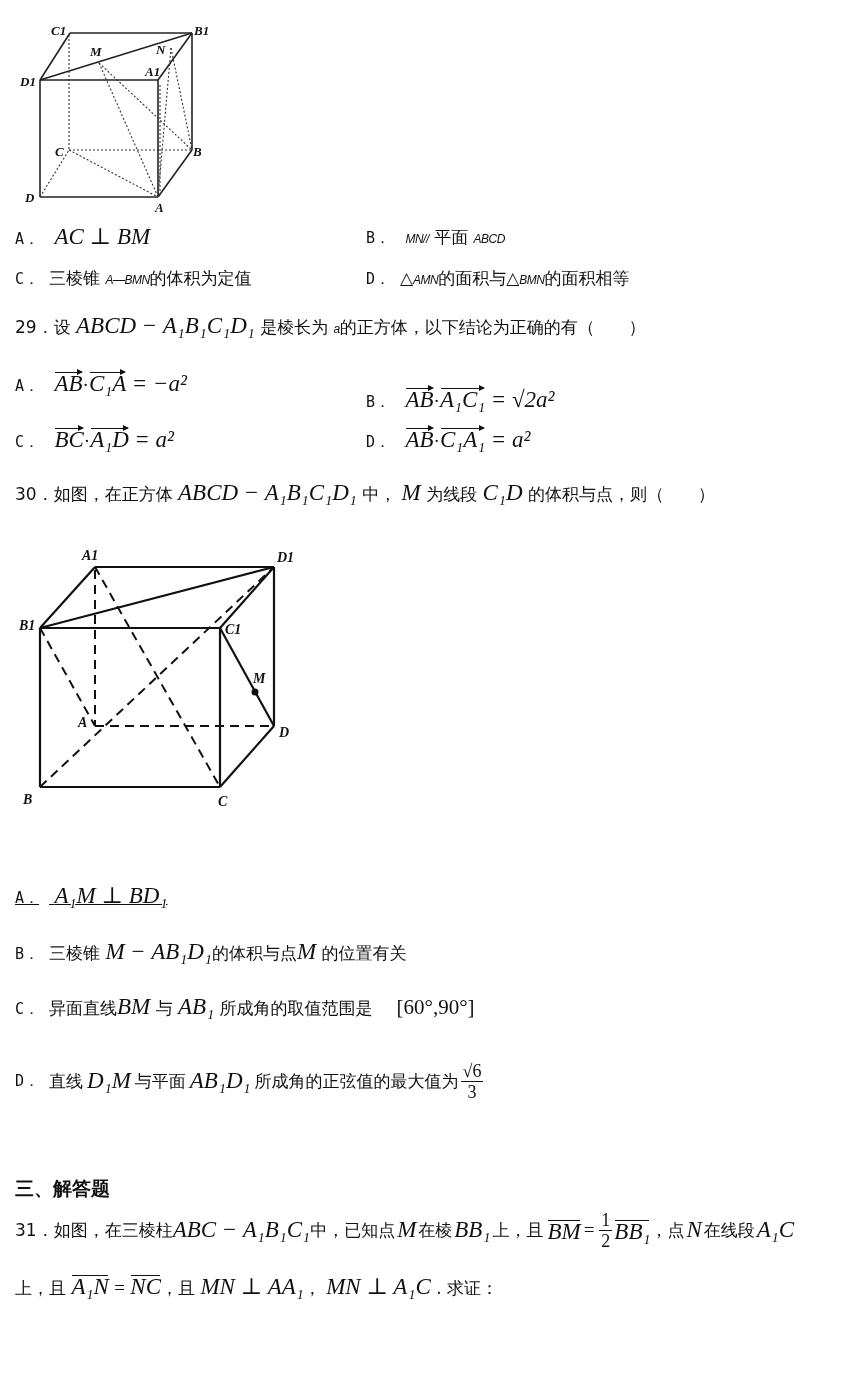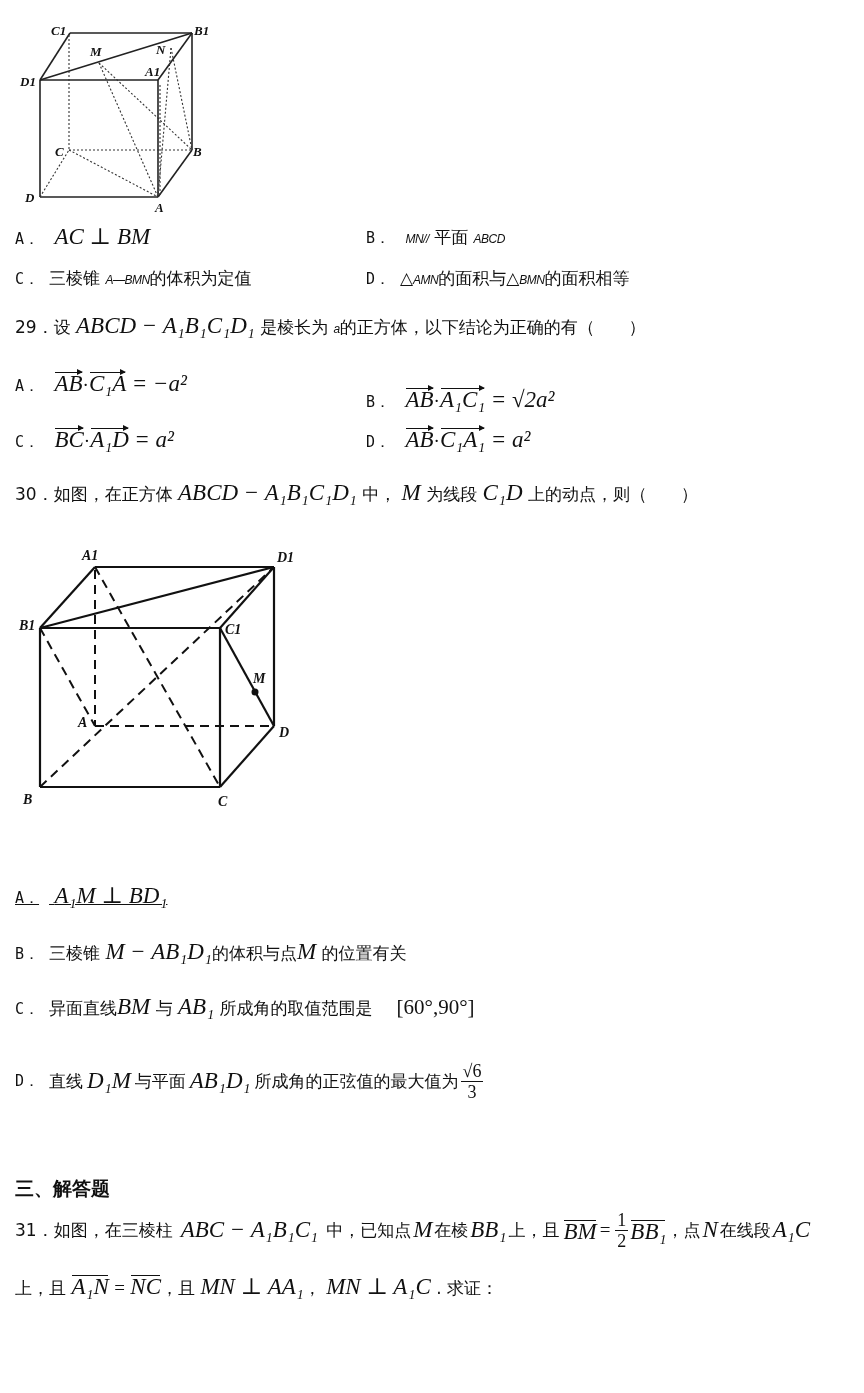--- a/index.html
+++ b/index.html
@@ -106,21 +106,21 @@
   <span class="m">= a²</span>
 </div>
 
 <div class="line" style="top:482px;">
   <span>30．</span><span>如图，在正方体</span>
   <span class="m">ABCD − A₁B₁C₁D₁</span>
   <span>中，</span>
   <span class="m">M</span>
   <span>为线段</span>
   <span class="m">C₁D</span>
-  <span>上的动点，则（　　）</span>
+  <span>的体积与点，则（　　）</span>
 </div>
 
 <svg class="abs" style="left:15px;top:540px;" width="290" height="275" viewBox="0 0 290 275">
   <g stroke="#111" stroke-width="2.2" fill="none">
     <line x1="80" y1="27" x2="259" y2="27"></line>
     <line x1="25" y1="88" x2="80" y2="27"></line>
     <line x1="25" y1="88" x2="205" y2="88"></line>
     <line x1="205" y1="88" x2="259" y2="27"></line>
     <line x1="25" y1="88" x2="259" y2="27"></line>
     <line x1="25" y1="88" x2="25" y2="247"></line>
@@ -177,21 +177,21 @@
     <span class="num">√6</span>
     <span>3</span>
   </span>
 </div>
 
 <div class="line section-title" style="top:1177px;">三、解答题</div>
 
 <div class="line" style="top:1206px;height:48px;display:flex;align-items:center;">
   <span>31．</span>
     <span>如图，在三棱柱</span>
-  <span class="m" style="margin:0 8px;">ABC − A₁B₁C₁</span>
+  <span class="m" style="margin:0 0;">ABC − A₁B₁C₁</span>
   <span>中，已知点</span>
   <span class="m" style="margin:0 2px;">M</span>
   <span>在棱</span>
   <span class="m" style="margin:0 2px;">BB₁</span>
   <span>上，且</span>
   <span class="m vec" style="margin-left:4px;">BM</span>
   <span class="mu" style="margin:0 3px;">=</span>
   <span class="frac">
     <span class="num">1</span>
     <span>2</span>

